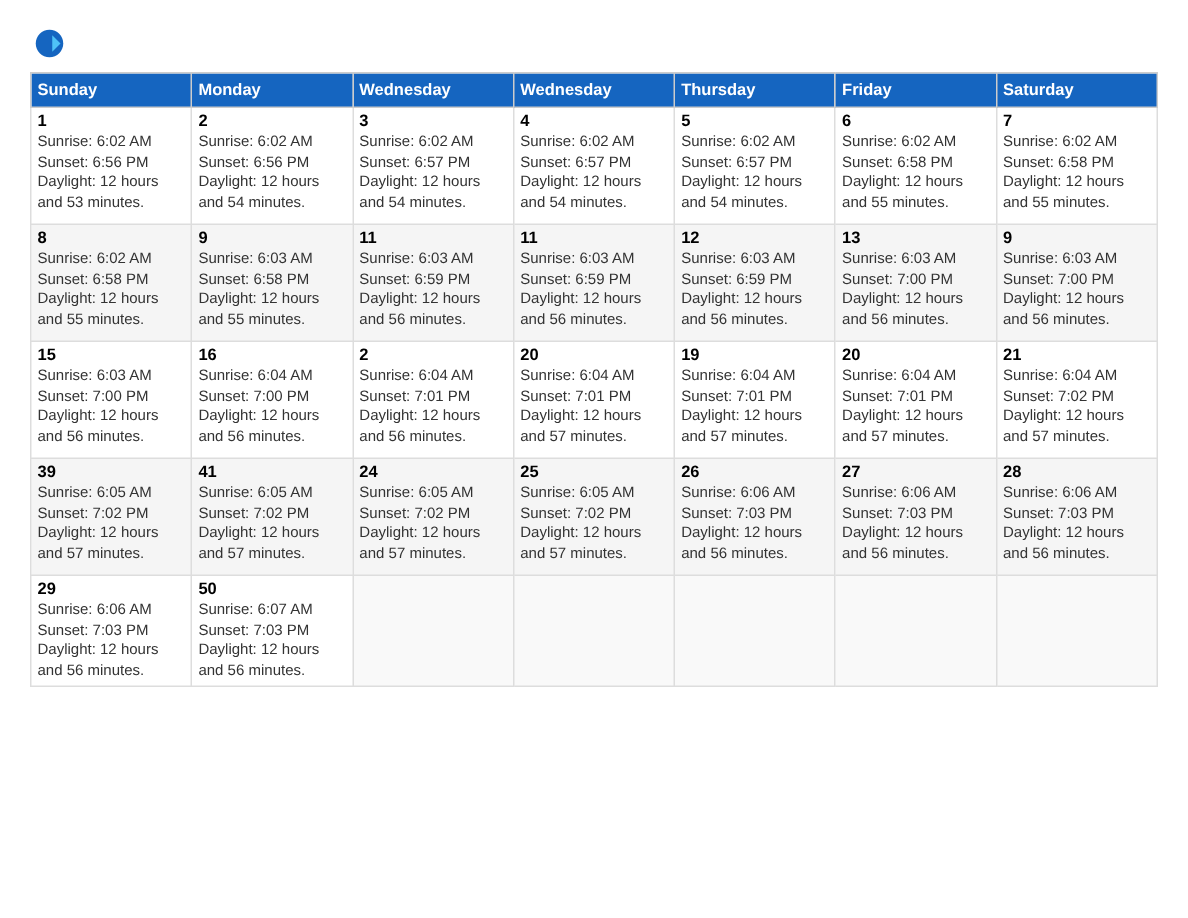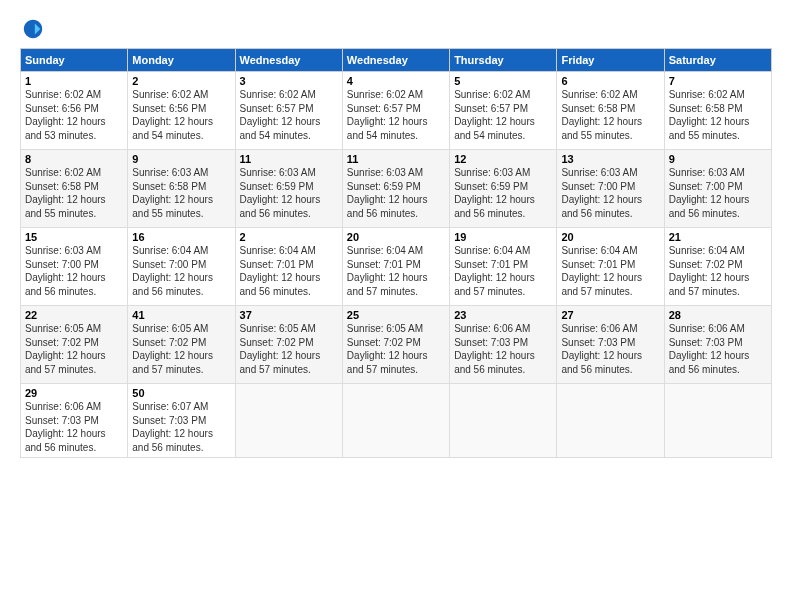--- a/index.html
+++ b/index.html
@@ -219,37 +219,37 @@
         <span class="day-number">20</span>
         <span class="day-info">Sunrise: 6:04 AM<br>Sunset: 7:01 PM<br>Daylight: 12 hours and 57 minutes.</span>
       </td>
           <td>
         <span class="day-number">21</span>
         <span class="day-info">Sunrise: 6:04 AM<br>Sunset: 7:02 PM<br>Daylight: 12 hours and 57 minutes.</span>
       </td>
         </tr>
         <tr>
           <td>
-        <span class="day-number">22</span>
+        <span class="day-number">39</span>
         <span class="day-info">Sunrise: 6:05 AM<br>Sunset: 7:02 PM<br>Daylight: 12 hours and 57 minutes.</span>
       </td>
           <td>
         <span class="day-number">41</span>
         <span class="day-info">Sunrise: 6:05 AM<br>Sunset: 7:02 PM<br>Daylight: 12 hours and 57 minutes.</span>
       </td>
           <td>
-        <span class="day-number">37</span>
+        <span class="day-number">24</span>
         <span class="day-info">Sunrise: 6:05 AM<br>Sunset: 7:02 PM<br>Daylight: 12 hours and 57 minutes.</span>
       </td>
           <td>
         <span class="day-number">25</span>
         <span class="day-info">Sunrise: 6:05 AM<br>Sunset: 7:02 PM<br>Daylight: 12 hours and 57 minutes.</span>
       </td>
           <td>
-        <span class="day-number">23</span>
+        <span class="day-number">26</span>
         <span class="day-info">Sunrise: 6:06 AM<br>Sunset: 7:03 PM<br>Daylight: 12 hours and 56 minutes.</span>
       </td>
           <td>
         <span class="day-number">27</span>
         <span class="day-info">Sunrise: 6:06 AM<br>Sunset: 7:03 PM<br>Daylight: 12 hours and 56 minutes.</span>
       </td>
           <td>
         <span class="day-number">28</span>
         <span class="day-info">Sunrise: 6:06 AM<br>Sunset: 7:03 PM<br>Daylight: 12 hours and 56 minutes.</span>
       </td>

